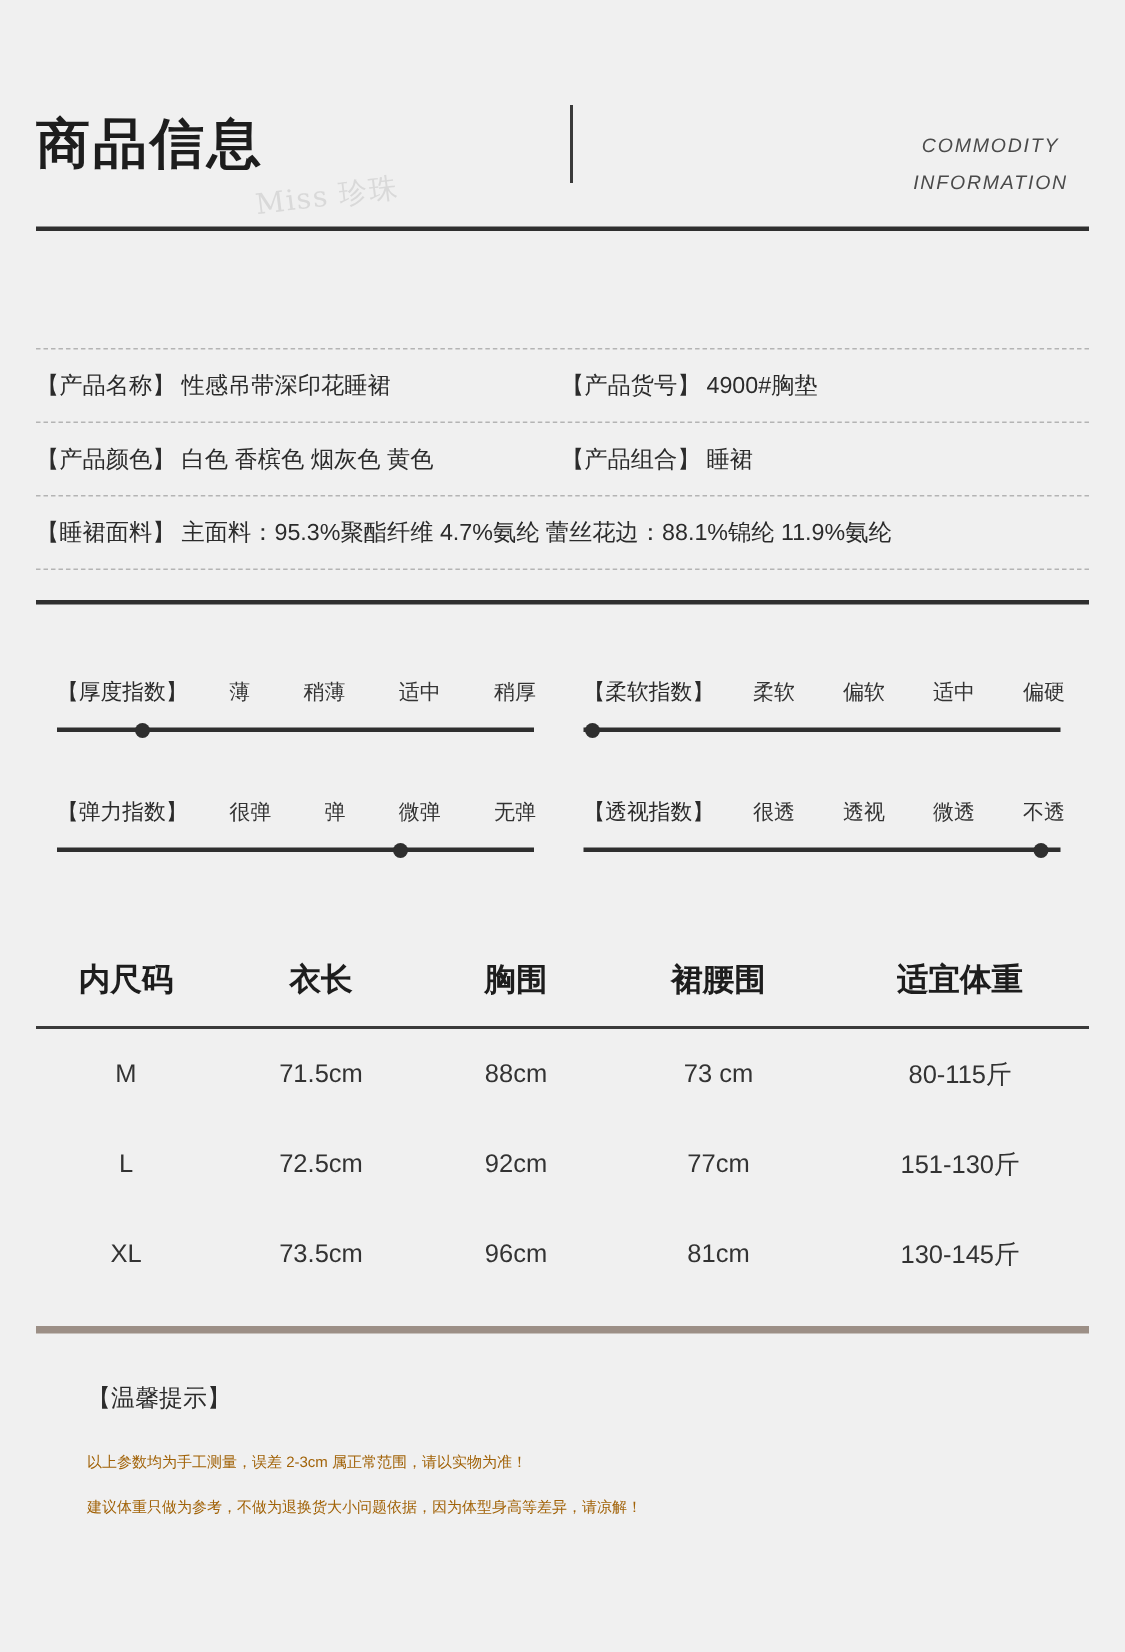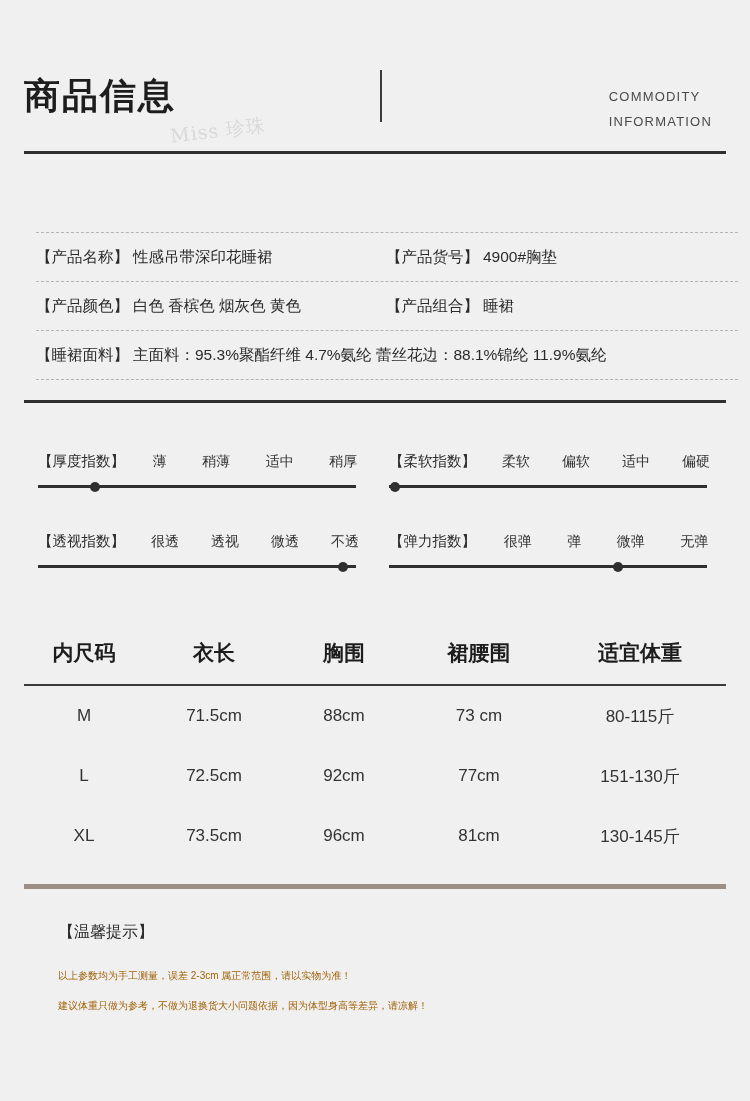--- a/index.html
+++ b/index.html
@@ -44,24 +44,26 @@
     left: 380px;
     top: 70px;
     width: 2px;
     height: 52px;
     background: #3a3a3a;
   }
   .en-title {
     position: absolute;
     right: 38px;
     top: 84px;
+    text-align: center;
     font-size: 13px;
     letter-spacing: 1.2px;
     color: #4a4a4a;
     line-height: 25px;
+    font-style: italic;
   }
   .watermark {
     position: absolute;
     left: 170px;
     top: 118px;
     font-size: 19px;
     color: #d9d9d9;
     letter-spacing: 1px;
     transform: rotate(-7deg);
     font-family: "DejaVu Serif", serif;
@@ -71,21 +73,21 @@
     left: 24px;
     top: 151px;
     width: 702px;
     height: 3px;
     background: #2f2f2f;
   }
 
   
   .info {
     position: absolute;
-    left: 36px;
+    left: 24px;
     top: 232px;
     width: 702px;
   }
   .dash {
     height: 0;
     border-top: 1px dashed #b4b4b4;
     width: 100%;
   }
   .info-row {
     display: flex;
@@ -305,46 +307,46 @@
         </div>
         <div class="idx-bar">
           <span class="idx-dot" id="dot1" style="left: 2%;"></span>
         </div>
       </div>
     </div>
 
     <div class="idx-group">
       <div class="idx-item">
         <div class="idx-head">
+          <span class="idx-name">【弹力指数】</span>
+          <span class="idx-opts">
+            <span class="idx-opt">很弹</span>
+            <span class="idx-opt">弹</span>
+            <span class="idx-opt">微弹</span>
+            <span class="idx-opt">无弹</span>
+          </span>
+        </div>
+        <div class="idx-bar">
+          <span class="idx-dot" id="dot2" style="left: 72%;"></span>
+        </div>
+      </div>
+      <div class="idx-item">
+        <div class="idx-head">
           <span class="idx-name">【透视指数】</span>
           <span class="idx-opts">
             <span class="idx-opt">很透</span>
             <span class="idx-opt">透视</span>
             <span class="idx-opt">微透</span>
             <span class="idx-opt">不透</span>
           </span>
         </div>
         <div class="idx-bar">
           <span class="idx-dot" id="dot3" style="left: 96%;"></span>
         </div>
       </div>
-      <div class="idx-item">
-        <div class="idx-head">
-          <span class="idx-name">【弹力指数】</span>
-          <span class="idx-opts">
-            <span class="idx-opt">很弹</span>
-            <span class="idx-opt">弹</span>
-            <span class="idx-opt">微弹</span>
-            <span class="idx-opt">无弹</span>
-          </span>
-        </div>
-        <div class="idx-bar">
-          <span class="idx-dot" id="dot2" style="left: 72%;"></span>
-        </div>
-      </div>
     </div>
 
   </div>
 
   <div class="size-table">
     <div class="st-head">
       <div class="st-c0">内尺码</div>
       <div class="st-c1">衣长</div>
       <div class="st-c2">胸围</div>
       <div class="st-c3">裙腰围</div>

